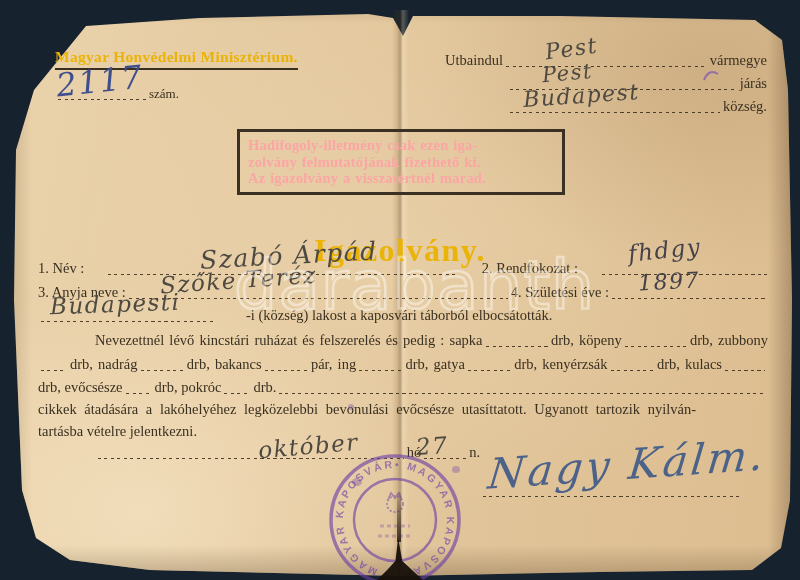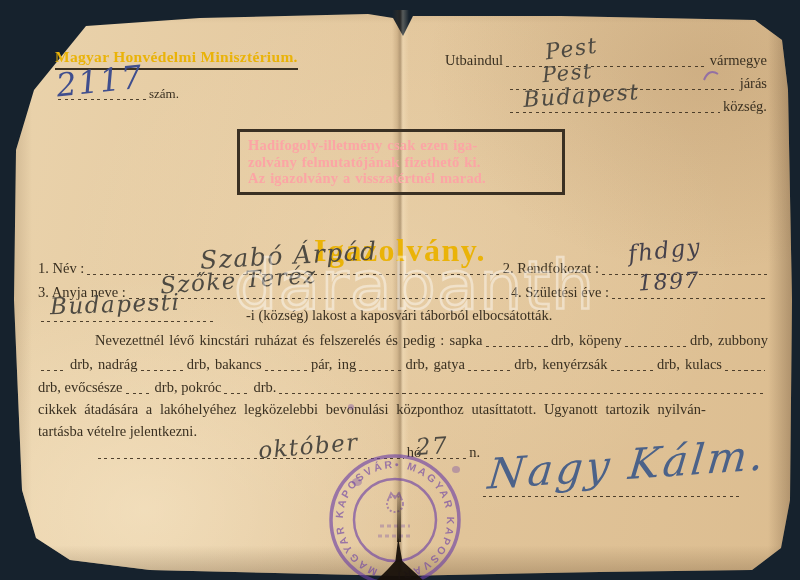--- a/index.html
+++ b/index.html
@@ -34,21 +34,21 @@
     letter-spacing:.3px;border-bottom:2.5px solid #3a3021;padding-bottom:2px;}
   .serial-row{left:55px;top:86px;width:160px;font-size:13px;}
   .hr-row{width:322px;left:445px;}
   .r1{top:52px;} .r2{top:75px;} .r3{top:98px;}
   .ind{margin-left:65px;}
   .notice{position:absolute;left:237px;top:129px;width:306px;z-index:3;border:3px solid #3a3023;
     padding:5px 8px;font-weight:bold;font-size:14.5px;line-height:16.5px;color:#fca5a5;
     letter-spacing:.2px;word-spacing:1px;}
   .title{position:absolute;left:0;top:211px;width:800px;text-align:center;z-index:3;
     font-size:32px;font-weight:bold;letter-spacing:1.5px;margin-top:21px;}
-  .fr1{left:38px;right:30px;top:260px;} .fr2{left:38px;right:30px;top:284px;}
+  .fr1{left:38px;right:30px;top:260px;gap:21px;} .fr2{left:38px;right:30px;top:284px;}
   .fr3{left:38px;right:30px;top:307px;gap:30px;}
   .eq1{left:95px;right:32px;top:332px;word-spacing:1.5px;}
   .eq2{left:38px;right:32px;top:356px;word-spacing:1.5px;}
   .eq3{left:38px;right:32px;top:379px;}
   .eq4{left:38px;right:30px;top:401px;word-spacing:4px;}
   .eq5{left:38px;right:30px;top:423px;}
   .dateline{left:95px;right:320px;top:444px;}
   .sigline{left:480px;right:55px;top:483px;}
   
   .hw{position:absolute;z-index:4;font-family:"DejaVu Serif", serif;font-style:italic;
@@ -161,21 +161,21 @@
   </div>
   <div class="row eq3">
     <span>drb, evőcsésze</span>
     <span class="d dfix26"></span>
     <span>drb, pokróc</span>
     <span class="d dfix26"></span>
     <span>drb.</span>
     <span class="d" style="flex:3 1 120px"></span>
   </div>
   <div class="row eq4">
-    <span>cikkek átadására a lakóhelyéhez legközelebbi bevonulási központhoz utasíttatott. Ugyanott tartozik nyilván-</span>
+    <span>cikkek átadására a lakóhelyéhez legközelebbi bevonulási evőcsésze utasíttatott. Ugyanott tartozik nyilván-</span>
   </div>
   <div class="row eq5">
     <span>tartásba vételre jelentkezni.</span>
   </div>
 
   <div class="row dateline">
     <span class="d"></span>
     <span>hó</span>
     <span class="d dfix42"></span>
     <span>n.</span>

